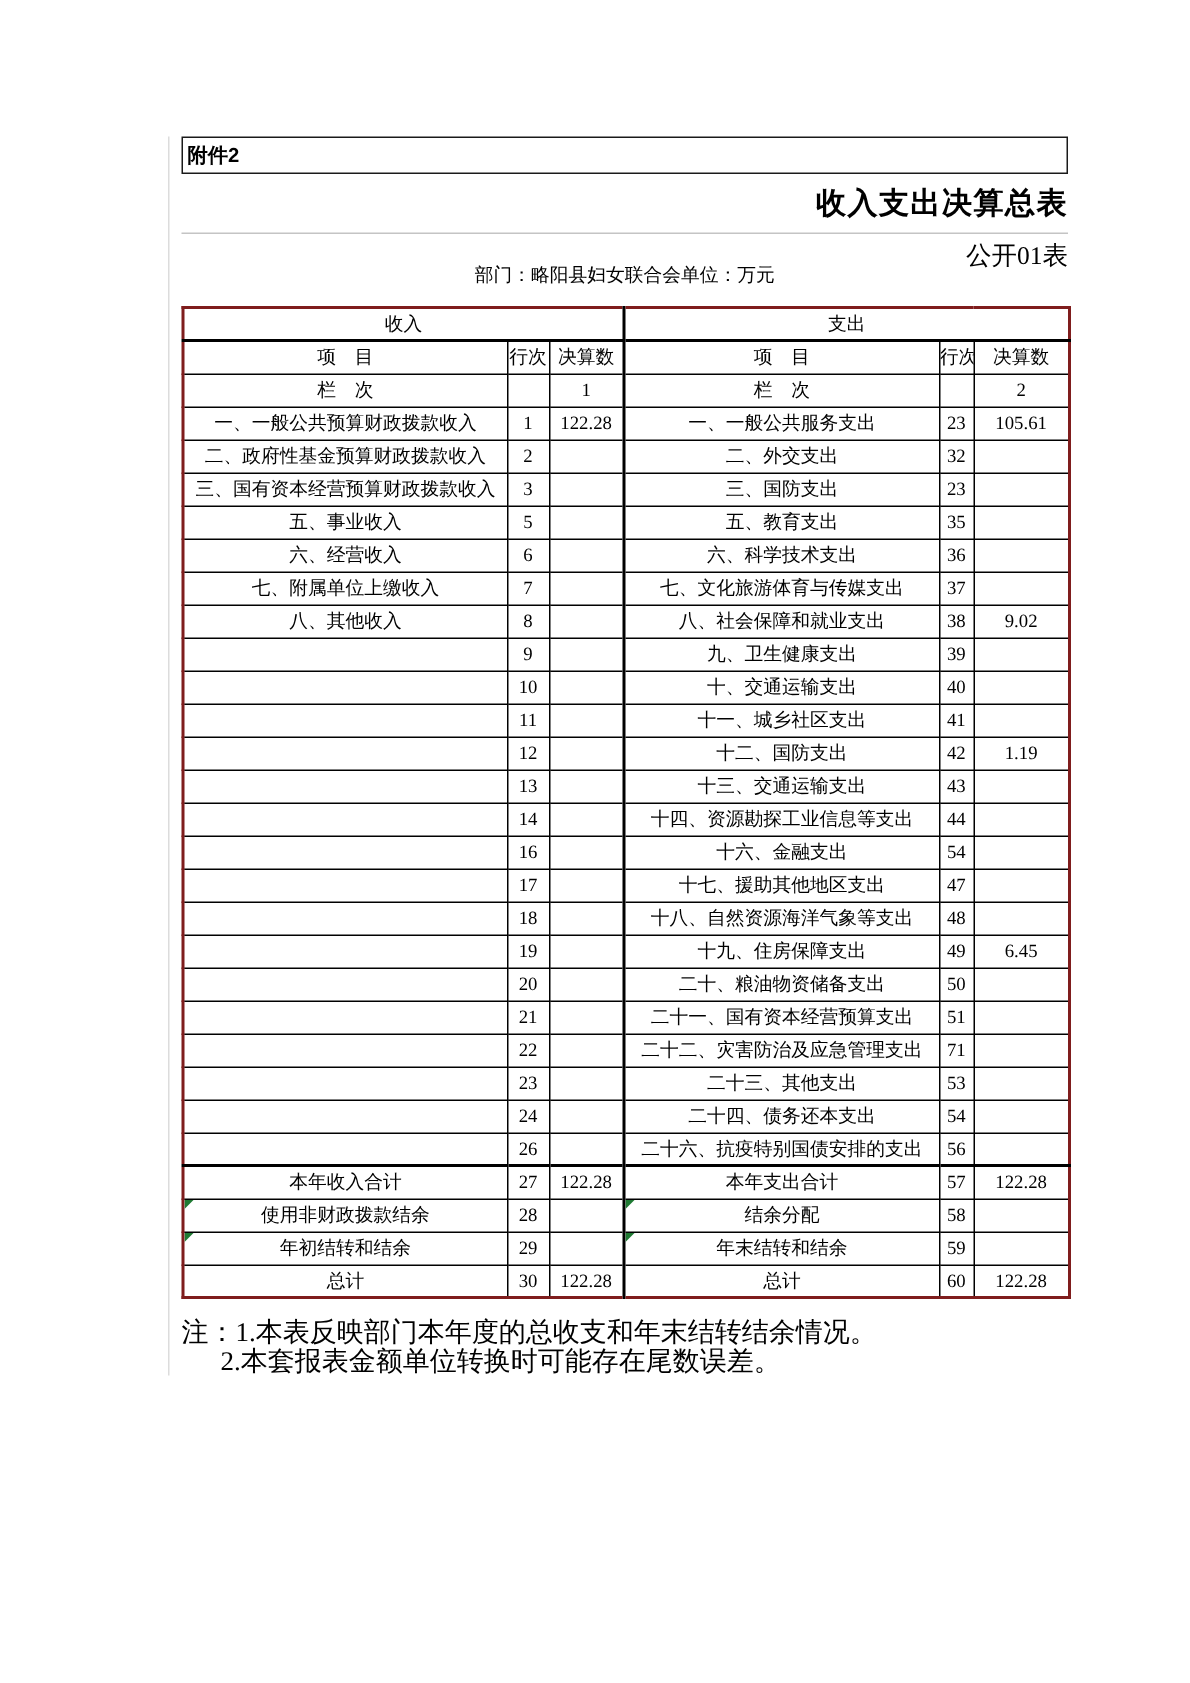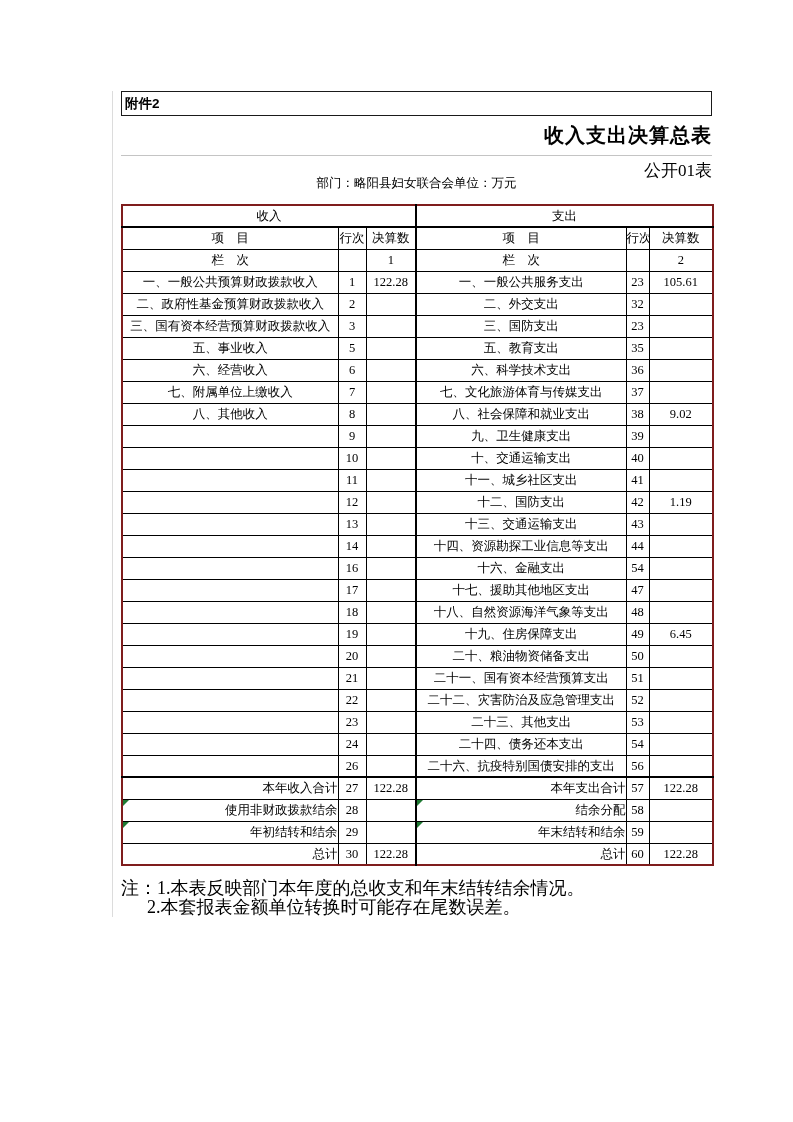--- a/index.html
+++ b/index.html
@@ -31,21 +31,21 @@
     border:2px solid #7f1d1d;
   }
   table.main th,table.main td{
     box-sizing:border-box;border:1px solid #000;height:22px;padding:0;
     font-size:12.5px;font-weight:normal;line-height:1;
     overflow:hidden;white-space:nowrap;text-align:center;position:relative;
   }
   tr.section-row th{border-bottom:2px solid #000;}
   .mid{border-left:2px solid #000 !important;}
   td.item{text-align:left;padding:0 1px 0 3px;}
-  tr.summary td.item{text-align:right;padding:0;}
+  tr.summary td.item{text-align:center;padding:0;}
   tr.summary-first td{border-top:2px solid #000;}
   .bold{font-weight:bold;}
   .tri{
     position:absolute;left:0;top:0;width:0;height:0;
     border-top:6px solid #1f7a33;border-right:6px solid transparent;
   }
   .notes{margin-top:13px;font-size:18px;line-height:19px;}
   .notes .note-line2{padding-left:26px;}
 </style>
 </head>
@@ -251,21 +251,21 @@
     <td class="num"></td>
     <td class="item mid">二十一、国有资本经营预算支出</td>
     <td class="num">51</td>
     <td class="num"></td>
   </tr>
         <tr>
     <td class="item"></td>
     <td class="num">22</td>
     <td class="num"></td>
     <td class="item mid">二十二、灾害防治及应急管理支出</td>
-    <td class="num">52</td>
+    <td class="num">71</td>
     <td class="num"></td>
   </tr>
         <tr>
     <td class="item"></td>
     <td class="num">23</td>
     <td class="num"></td>
     <td class="item mid">二十三、其他支出</td>
     <td class="num">53</td>
     <td class="num"></td>
   </tr>

